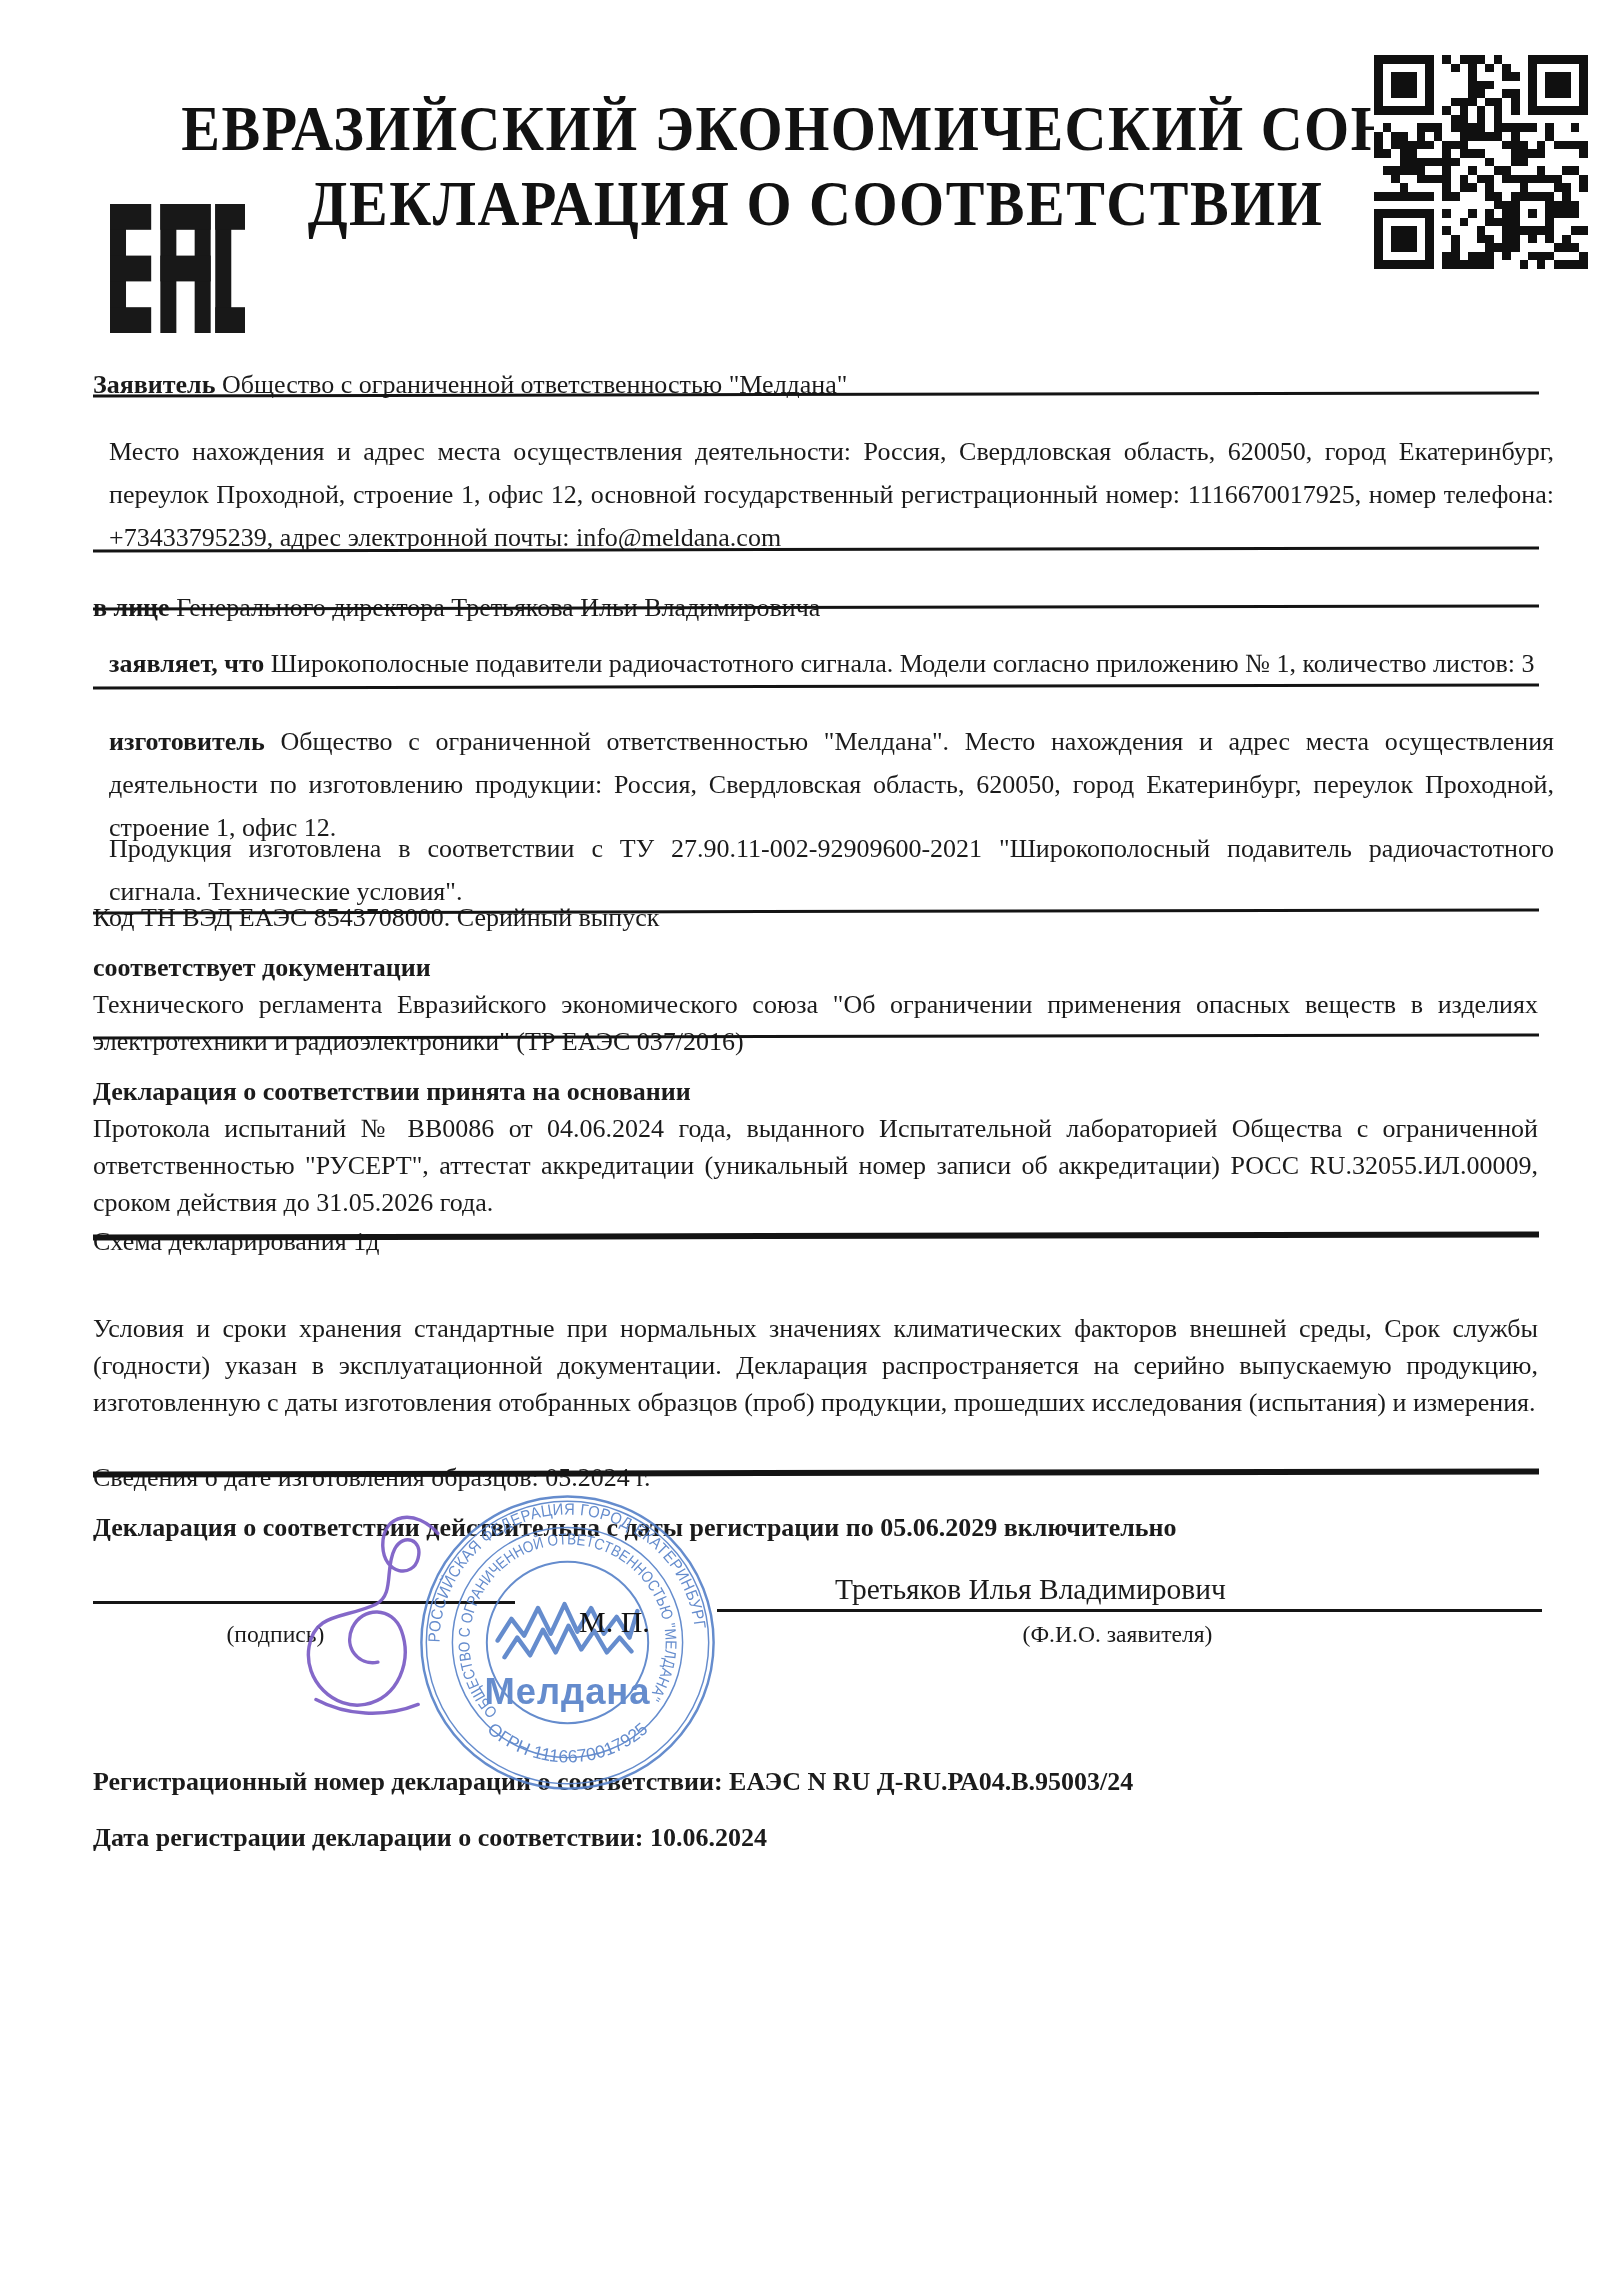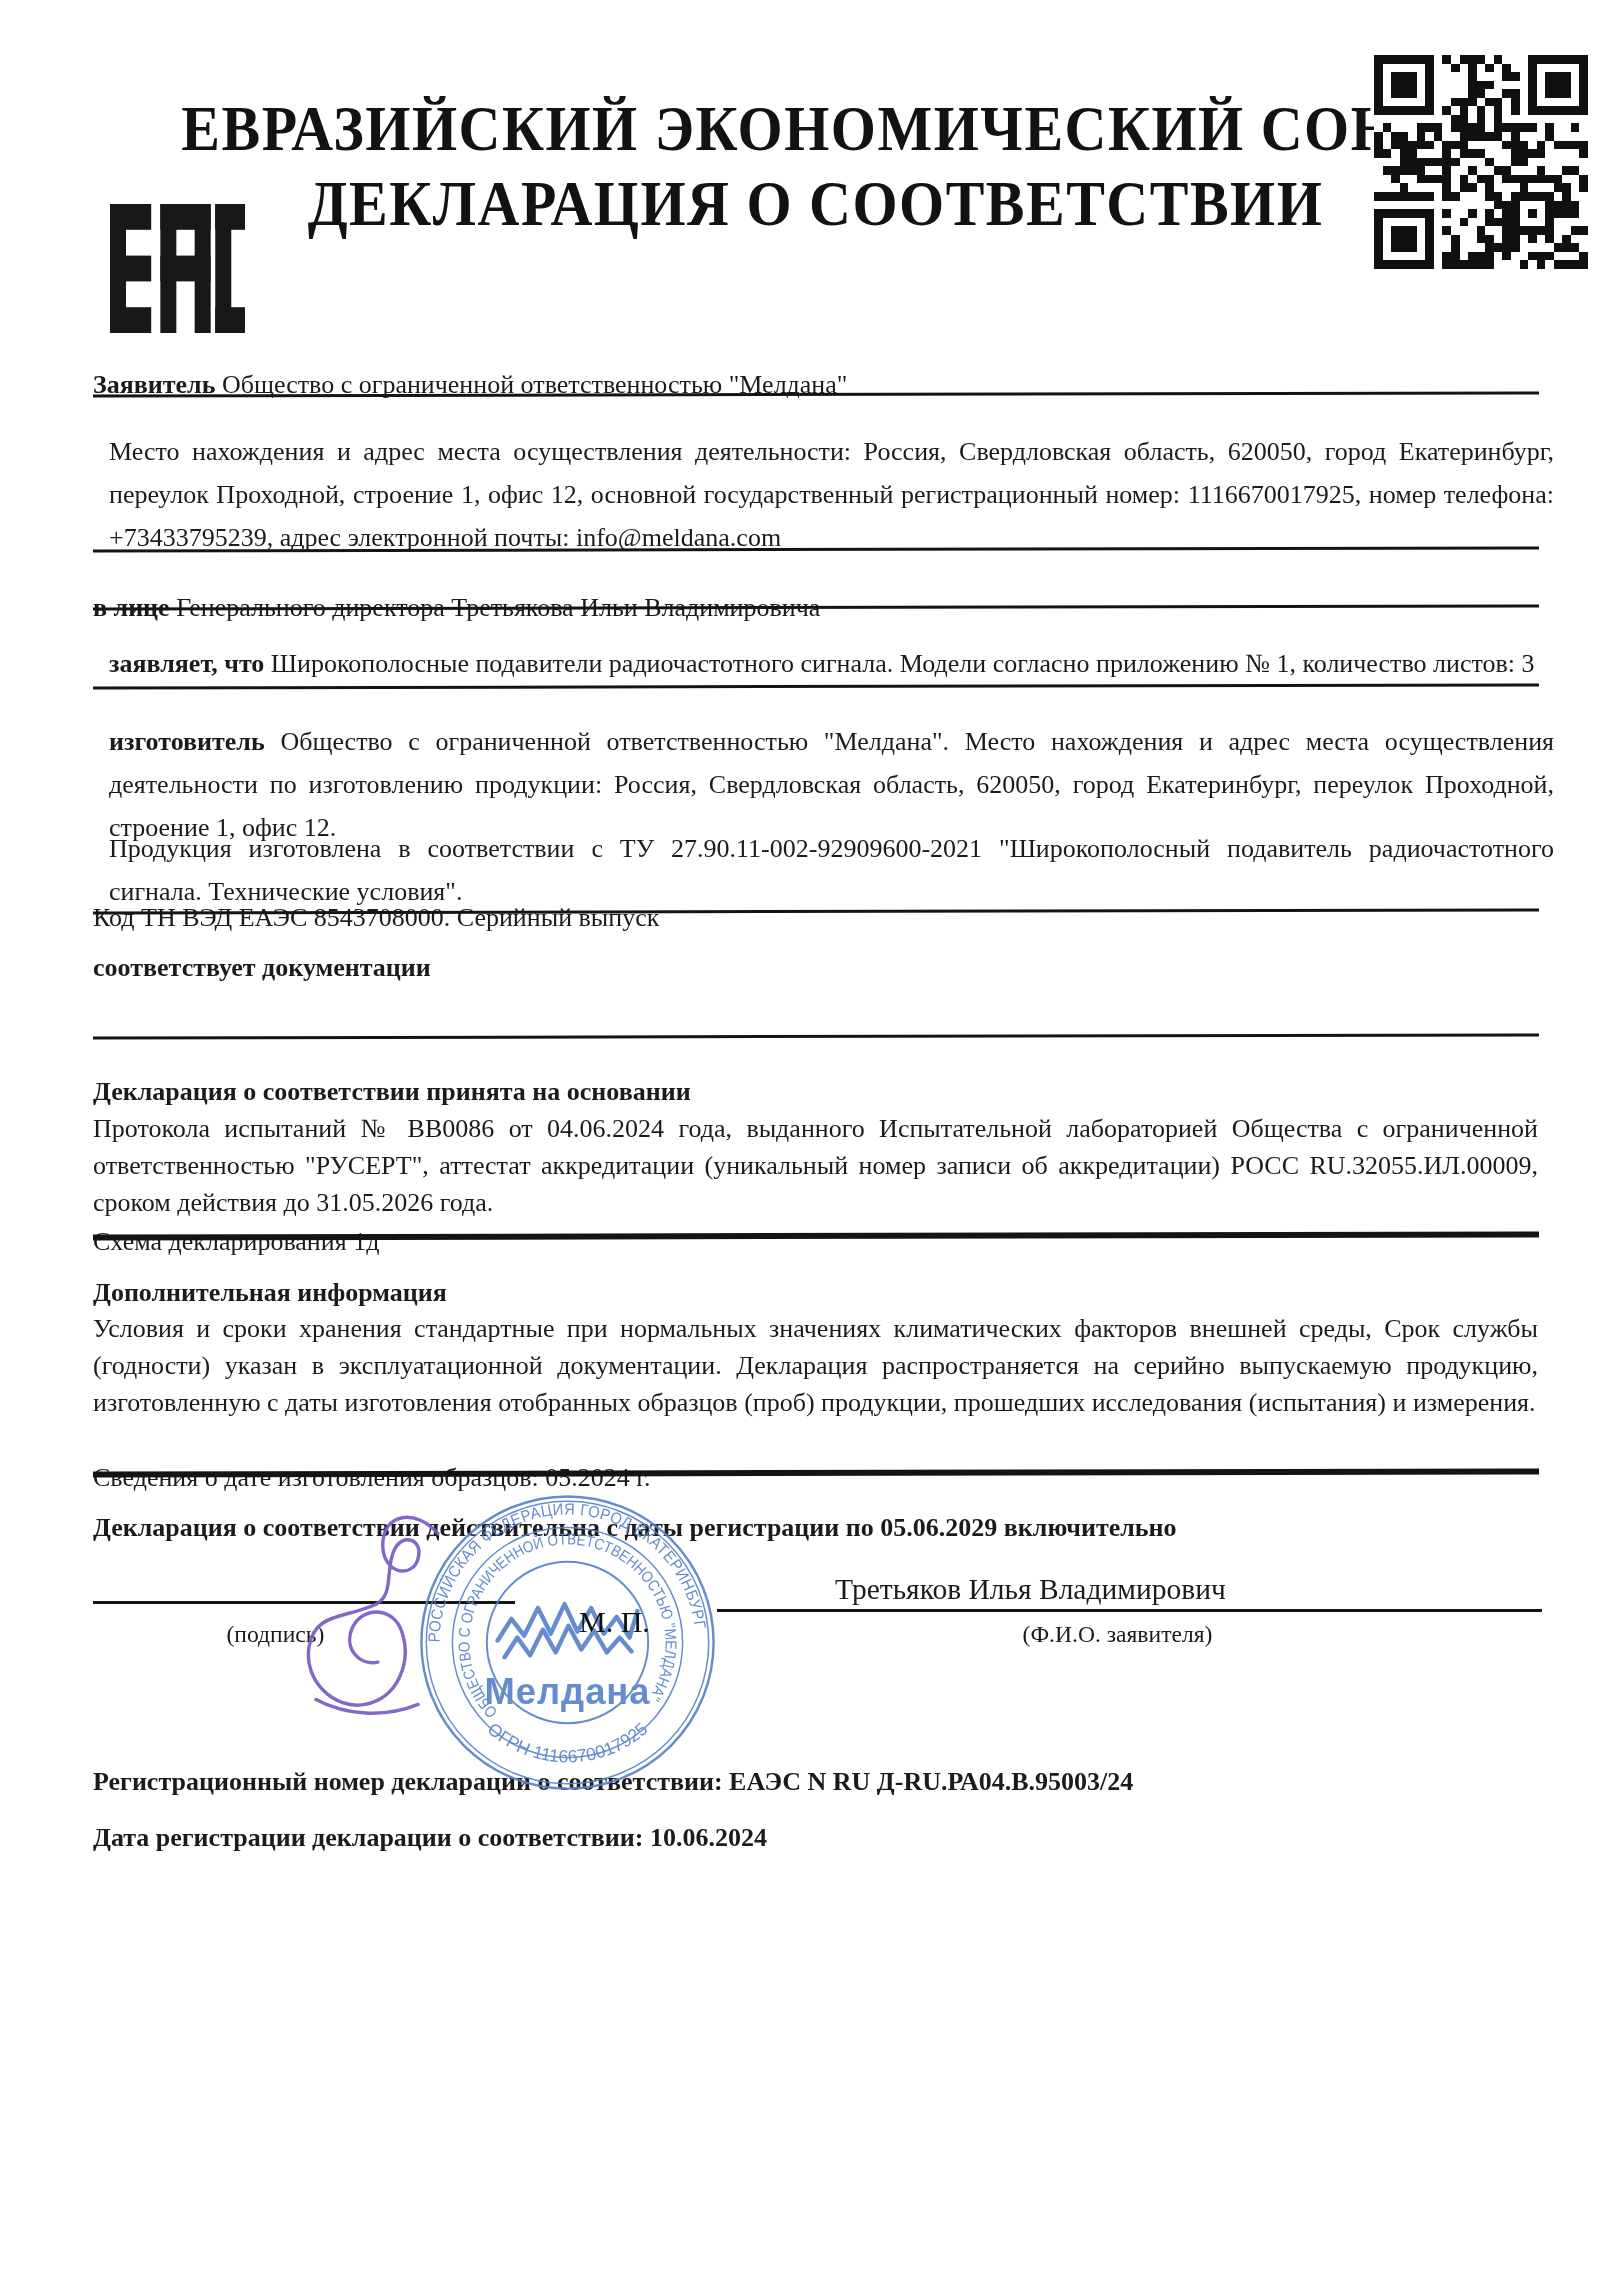--- a/index.html
+++ b/index.html
@@ -416,28 +416,28 @@
 
   <p class="row tight" style="top:616px"><span class="lbl">заявляет, что</span><span>Широкополосные подавители радиочастотного сигнала.  Модели согласно приложению № 1, количество листов: 3</span></p>
   <div class="rule" style="top:685px"></div>
 
   <p class="row tight" style="top:694px"><span class="lbl">изготовитель</span><span>Общество с ограниченной ответственностью "Мелдана". Место нахождения и адрес места осуществления деятельности по изготовлению продукции: Россия, Свердловская область, 620050, город Екатеринбург, переулок Проходной, строение 1, офис 12.</span></p>
   <p class="row tight" style="top:801px">Продукция изготовлена в соответствии с ТУ 27.90.11-002-92909600-2021 "Широкополосный подавитель радиочастотного сигнала. Технические условия".</p>
   <p class="row" style="top:873px">Код ТН ВЭД ЕАЭС 8543708000. Серийный выпуск</p>
   <div class="rule" style="top:910px"></div>
 
   <p class="row b" style="top:923px">соответствует документации</p>
+  <p class="row" style="top:960px">Технического регламента Евразийского экономического союза "Об ограничении применения опасных веществ в изделиях электротехники и радиоэлектроники" (ТР ЕАЭС 037/2016)</p>
   <div class="rule" style="top:1035px"></div>
 
   <p class="row b" style="top:1047px">Декларация о соответствии принята на основании</p>
   <p class="row" style="top:1084px">Протокола испытаний № ВВ0086 от 04.06.2024 года, выданного Испытательной лабораторией Общества с ограниченной ответственностью "РУСЕРТ", аттестат аккредитации (уникальный номер записи об аккредитации) РОСС RU.32055.ИЛ.00009, сроком действия до 31.05.2026 года.</p>
   <p class="row" style="top:1197px">Схема декларирования 1д</p>
   <div class="rule rule-thick" style="top:1233px"></div>
 
-  <p class="row b" style="top:1248px">Дополнительная информация</p>
   <p class="row" style="top:1284px">Условия и сроки хранения стандартные при нормальных значениях климатических факторов внешней среды, Срок службы (годности) указан в эксплуатационной документации. Декларация распространяется на серийно выпускаемую продукцию, изготовленную с даты изготовления отобранных образцов (проб) продукции, прошедших исследования (испытания) и измерения.</p>
   <p class="row" style="top:1433px">Сведения о дате изготовления образцов: 05.2024 г.</p>
   <div class="rule rule-thick" style="top:1470px"></div>
 
   <p class="row b" style="top:1483px">Декларация о соответствии  действительна с даты регистрации по 05.06.2029 включительно</p>
 
   <svg class="stamp-svg" viewBox="0 0 620 620">
     <defs>
       <path id="arcTop" d="M 50 310 A 260 260 0 1 1 570 310"></path>
       <path id="arcBottom" d="M 66 310 A 244 244 0 0 0 554 310"></path>

